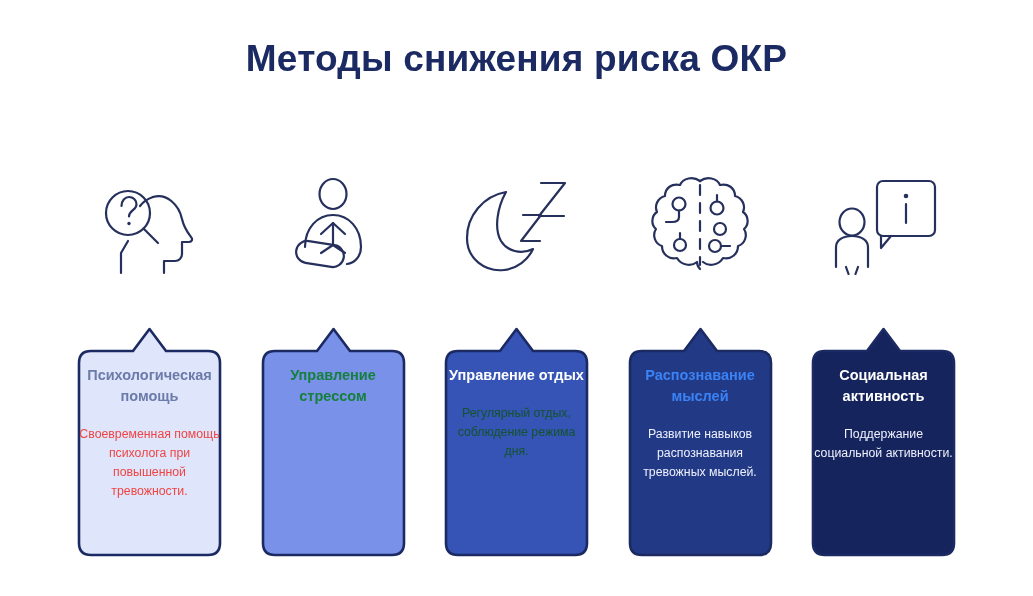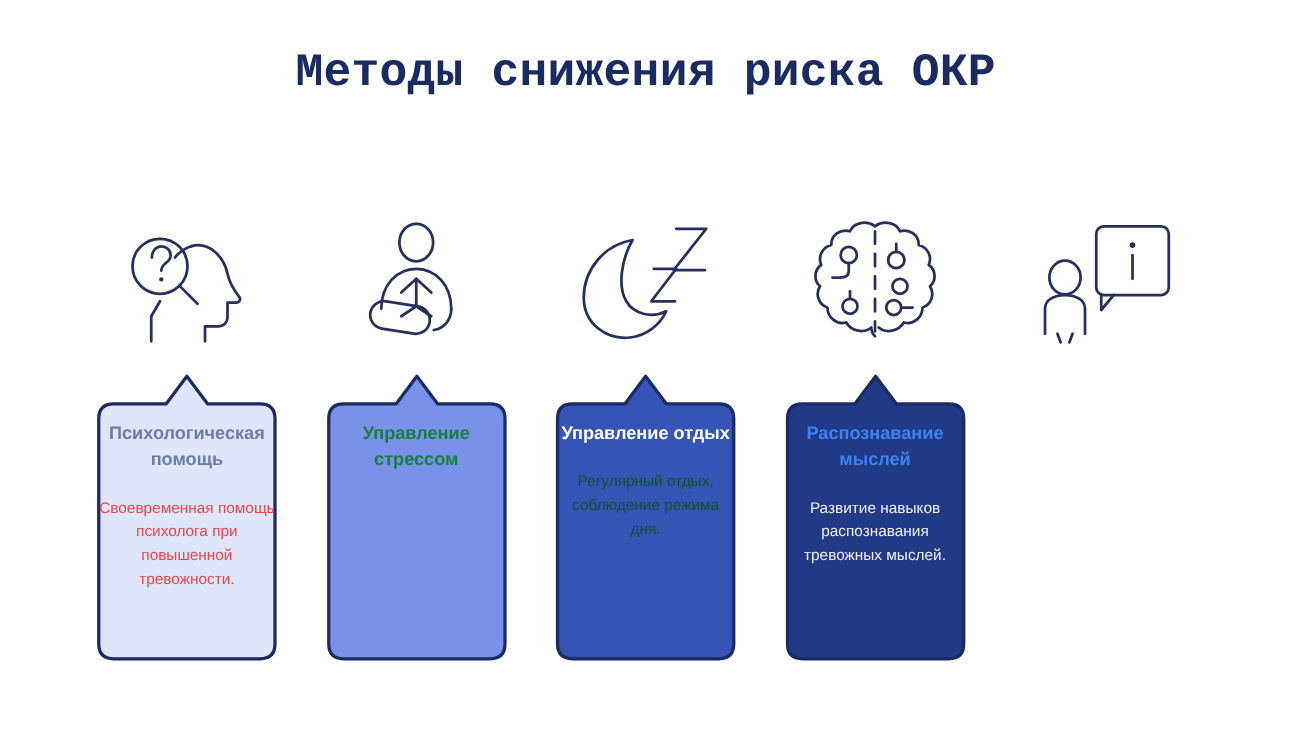--- a/index.html
+++ b/index.html
@@ -54,21 +54,21 @@
     align-items: center;
     justify-content: center;
   }
 
   .icon-wrap svg {
     display: block;
   }
 
   .card-shape {
     position: absolute;
-    top: 139px;
+    top: 167px;
     left: 0;
     width: 165px;
     height: 240px;
   }
 
   .card-shape svg {
     position: absolute;
     top: 0;
     left: 0;
     width: 165px;
@@ -93,21 +93,21 @@
   }
 
   .card-body {
     font-size: 12.3px;
     line-height: 1.55;
   }
 </style>
 </head>
 <body style="background: rgb(255, 255, 255);">
 
-<div id="page-title" style="color: rgb(27, 42, 99); font-family: Liberation Mono, monospace;">Методы снижения риска ОКР</div>
+<div id="page-title" style="color: rgb(27, 42, 99);">Методы снижения риска ОКР</div>
 
 <div id="cards-row">
 
   <div class="card-col">
     <div class="icon-wrap">
       <span>
         <svg width="110" height="100" viewBox="0 0 110 100" fill="none" stroke="#26305c" stroke-width="2.2" stroke-linecap="round" stroke-linejoin="round">
           <path d="M58 22 C72 18 84 30 87 44 C89 53 93 58 96 62 C98 64 97 67 94 67 L87 67 L87 79 C87 83 84 86 80 86 L69 86 L69 98"></path>
           <path d="M58 22 C52 24 48 27 45 31"></path>
           <circle cx="33" cy="38" r="22"></circle>
@@ -211,15 +211,24 @@
           <ellipse cx="23" cy="47" rx="12.5" ry="13.5"></ellipse>
           <path d="M7 92 L7 72 C7 65 14 61 23 61 C32 61 39 65 39 72 L39 92"></path>
           <path d="M17 92 L19.5 99 M29 92 L26.5 99"></path>
           <rect x="48" y="6" width="58" height="55" rx="6"></rect>
           <path d="M62 61 L52 73 L52 61"></path>
           <circle cx="77" cy="21" r="2.3" fill="#26305c" stroke="none"></circle>
           <path d="M77 29 L77 48"></path>
         </svg>
       </span>
     </div>
+    <div class="card-shape">
+      <svg viewBox="0 0 165 240" preserveAspectRatio="none">
+        <path d="M12 36 Q12 24 24 24 L66 24 L82.5 2 L99 24 L141 24 Q153 24 153 36 L153 216 Q153 228 141 228 L24 228 Q12 228 12 216 Z" fill="#16245e" stroke="#1b2a63" stroke-width="2.6" stroke-linejoin="round"></path>
+      </svg>
+      <div class="card-text">
+        <div class="card-heading" style="color:#ffffff">Социальная активность</div>
+        <div class="card-body" style="color:#eef1fd">Поддержание социальной активности.</div>
+      </div>
+    </div>
   </div>
 
 </div>
 
 </body></html>

